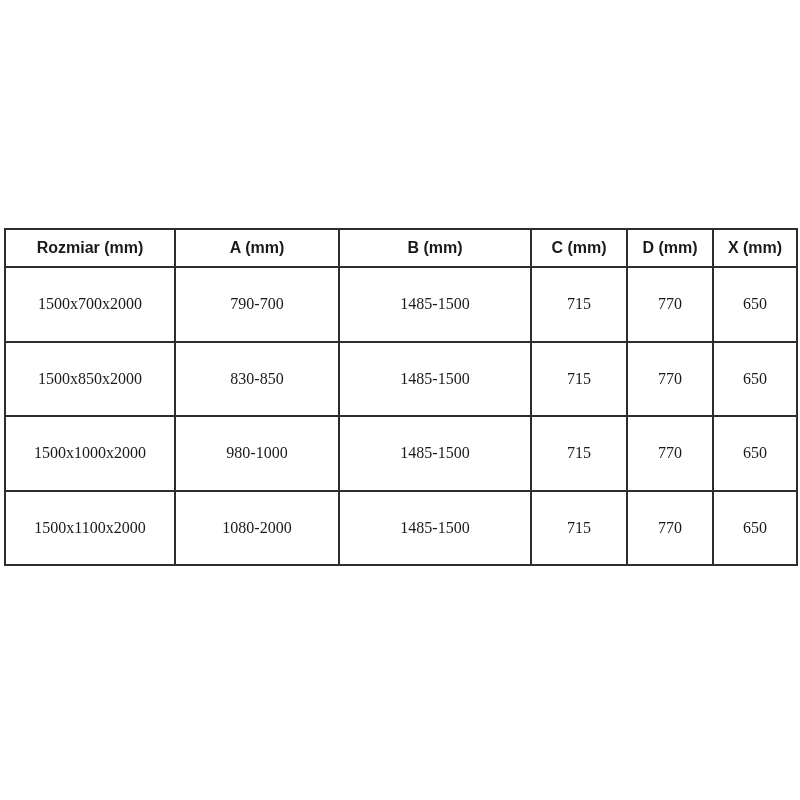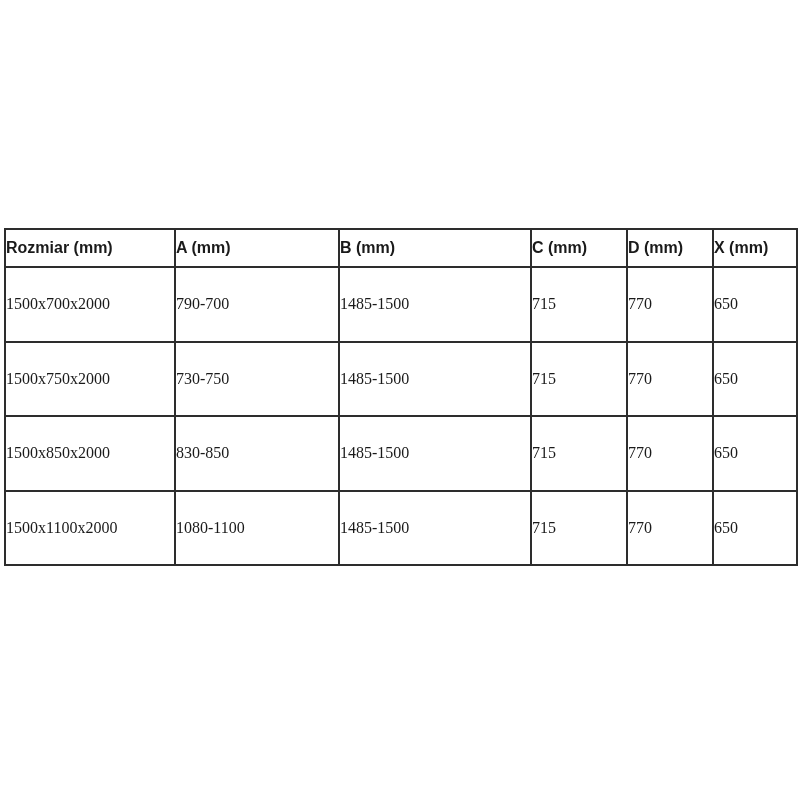--- a/index.html
+++ b/index.html
@@ -23,21 +23,21 @@
   table.spec-table {
     border-collapse: collapse;
     table-layout: fixed;
     width: 792px;
     height: 338px;
     background: #ffffff;
   }
   table.spec-table th,
   table.spec-table td {
     border: 2px solid #2d2d2d;
-    text-align: left;
+    text-align: center;
     vertical-align: middle;
     padding: 0;
     overflow: hidden;
     white-space: nowrap;
   }
   table.spec-table th {
     font-size: 16px;
     font-weight: bold;
     height: 36px;
   }
@@ -80,38 +80,38 @@
     <tbody>
         <tr>
           <td>1500x700x2000</td>
           <td>790-700</td>
           <td>1485-1500</td>
           <td>715</td>
           <td>770</td>
           <td>650</td>
         </tr>
         <tr>
-          <td>1500x750x2000</td>
-          <td>730-750</td>
-          <td>1485-1500</td>
-          <td>715</td>
-          <td>770</td>
-          <td>650</td>
-        </tr>
-        <tr>
           <td>1500x850x2000</td>
           <td>830-850</td>
           <td>1485-1500</td>
           <td>715</td>
           <td>770</td>
           <td>650</td>
         </tr>
         <tr>
+          <td>1500x1000x2000</td>
+          <td>980-1000</td>
+          <td>1485-1500</td>
+          <td>715</td>
+          <td>770</td>
+          <td>650</td>
+        </tr>
+        <tr>
           <td>1500x1100x2000</td>
-          <td>1080-1100</td>
+          <td>1080-2000</td>
           <td>1485-1500</td>
           <td>715</td>
           <td>770</td>
           <td>650</td>
         </tr>
       </tbody>
   </table>
 </div>
 
 </body></html>

